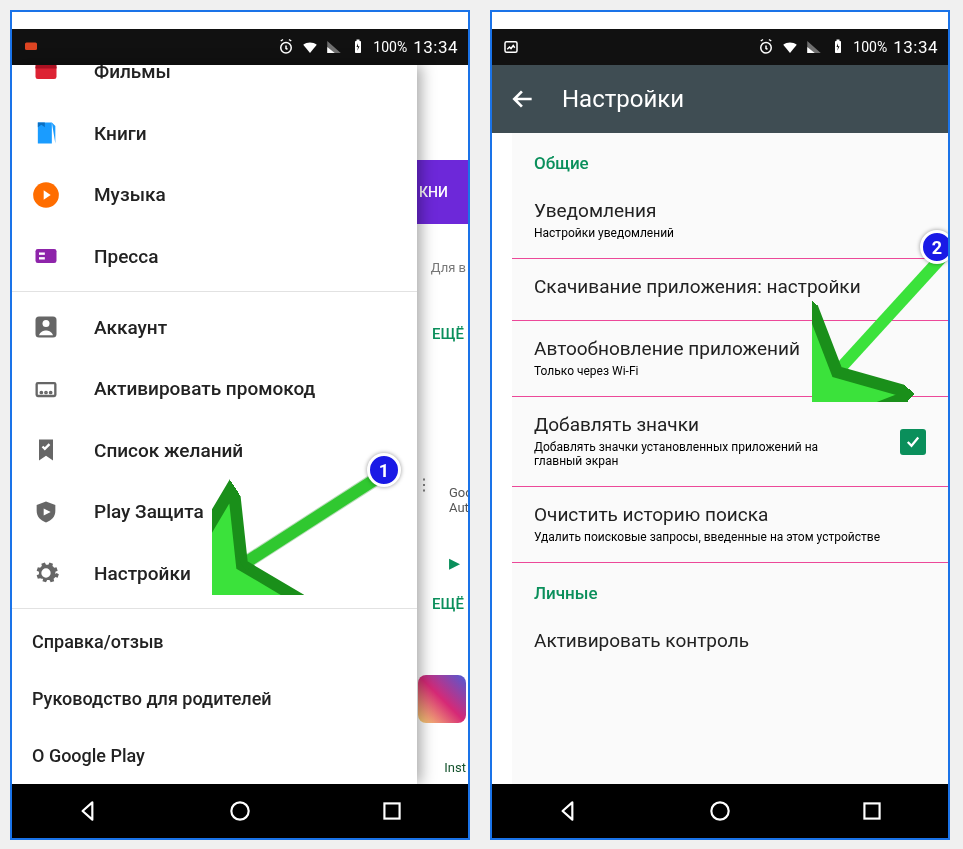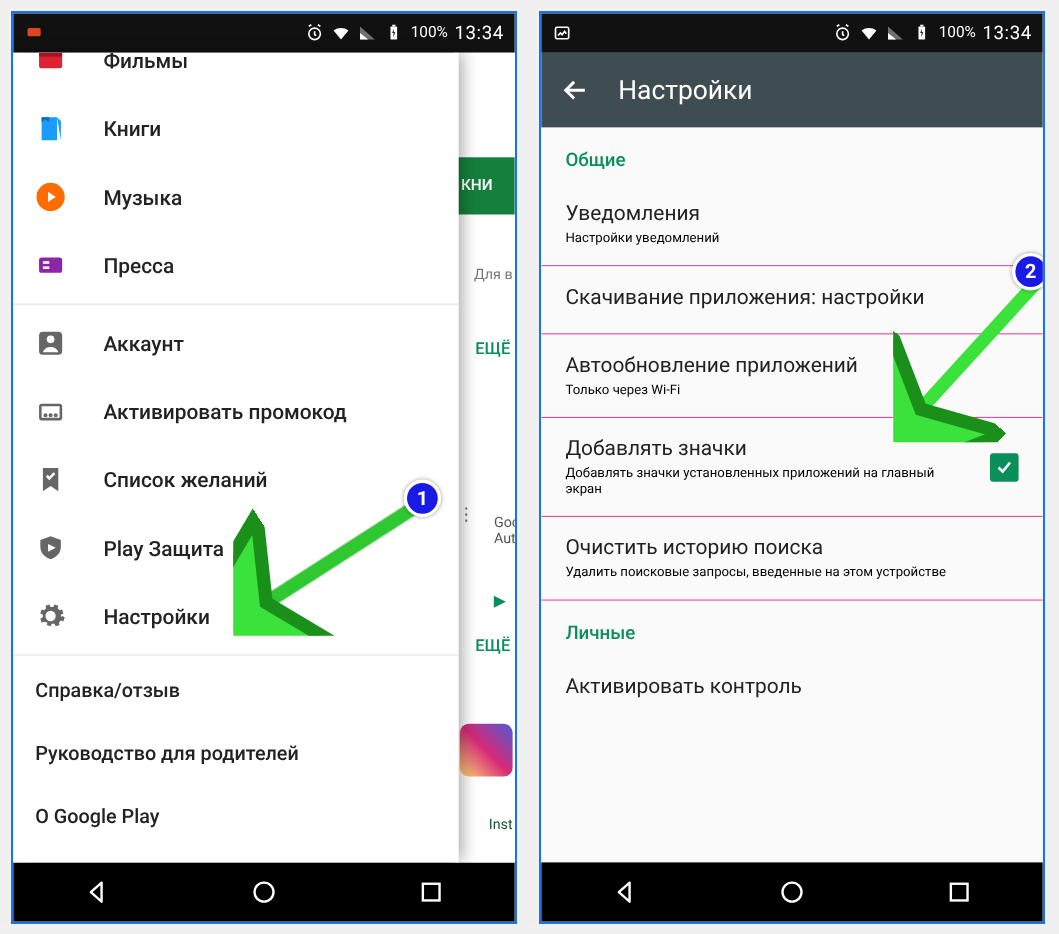--- a/index.html
+++ b/index.html
@@ -23,39 +23,40 @@
   
   .statusbar {
     height: 36px;
     background: #111;
     color: #fff;
     display: flex;
     align-items: center;
     justify-content: space-between;
     padding: 0 10px;
     font-size: 15px;
+    margin-top: 17px;
   }
   .statusbar .left { display:flex; align-items:center; gap:6px; }
   .statusbar .right { display:flex; align-items:center; gap:6px; }
   .statusbar .sicon { width:18px; height:18px; display:inline-block; }
   .statusbar .battery { font-size:14px; }
   .statusbar .time { font-size:17px; letter-spacing:0.5px;}
   
   .navbar {
     height: 54px;
     background: #000;
     display: flex;
     align-items: center;
     justify-content: space-around;
   }
   .navbar .nbtn { width:26px; height:26px; }
   
   .left-body { flex:1; position:relative; background:#eee;}
   .backdrop-green { position:absolute; top:0; right:0; width:55px; height:100%; background:#fff;}
-  .backdrop-green .gbtn { position:absolute; top:95px; right:0; width:55px; height:52px; background:#15803d; color:#fff; font-size:14px; display:flex; align-items:center; justify-content:flex-start; padding-left:6px; font-weight:500;}
+  .backdrop-green .gbtn { position:absolute; top:95px; right:0; width:55px; height:64px; background:#6d28d9; color:#fff; font-size:14px; display:flex; align-items:center; justify-content:flex-start; padding-left:6px; font-weight:500;}
   .backdrop-green .more1 { position:absolute; top:260px; right:4px; color:#0a8f5b; font-size:15px; font-weight:500;}
   .backdrop-green .more2 { position:absolute; top:530px; right:4px; color:#0a8f5b; font-size:15px; font-weight:500;}
   .backdrop-green .sub { position:absolute; top:195px; right:2px; font-size:13px; color:#777;}
   .backdrop-green .goo { position:absolute; top:420px; right:-8px; font-size:13px; color:#555;}
   .backdrop-green .insta { position:absolute; top:695px; right:2px; font-size:13px; color:#14532d;}
   .backdrop-green .appicon { position:absolute; right:2px; width:48px; height:48px; border-radius:8px;}
   .drawer {
     position:absolute; top:0; left:0; width:405px; height:100%;
     background:#fff;
     box-shadow: 4px 0 14px rgba(0,0,0,0.35);
@@ -76,21 +77,21 @@
   .drawer .footer-item {
     padding:18px 20px; font-size:18px; color:#222; font-weight:500;
   }
   
   .toolbar {
     height:68px; background:#3f4d53; color:#fff;
     display:flex; align-items:center; padding:0 18px;
     font-size:24px;
   }
   .toolbar .back { width:26px; height:26px; margin-right:26px;}
-  .right-body { flex:1; background:#fafafa; overflow:hidden;}
+  .right-body { flex:1; background:#fafafa; overflow:hidden;margin-left:20px;}
   .section-header {
     color:#0a8f5b; font-size:17px; font-weight:500;
     padding:20px 22px 10px;
   }
   .setting {
     padding:16px 22px 18px;
     border-bottom:1px solid #ec4899;
     position:relative;
   }
   .setting .title { font-size:19px; color:#222; margin-bottom:4px;}

